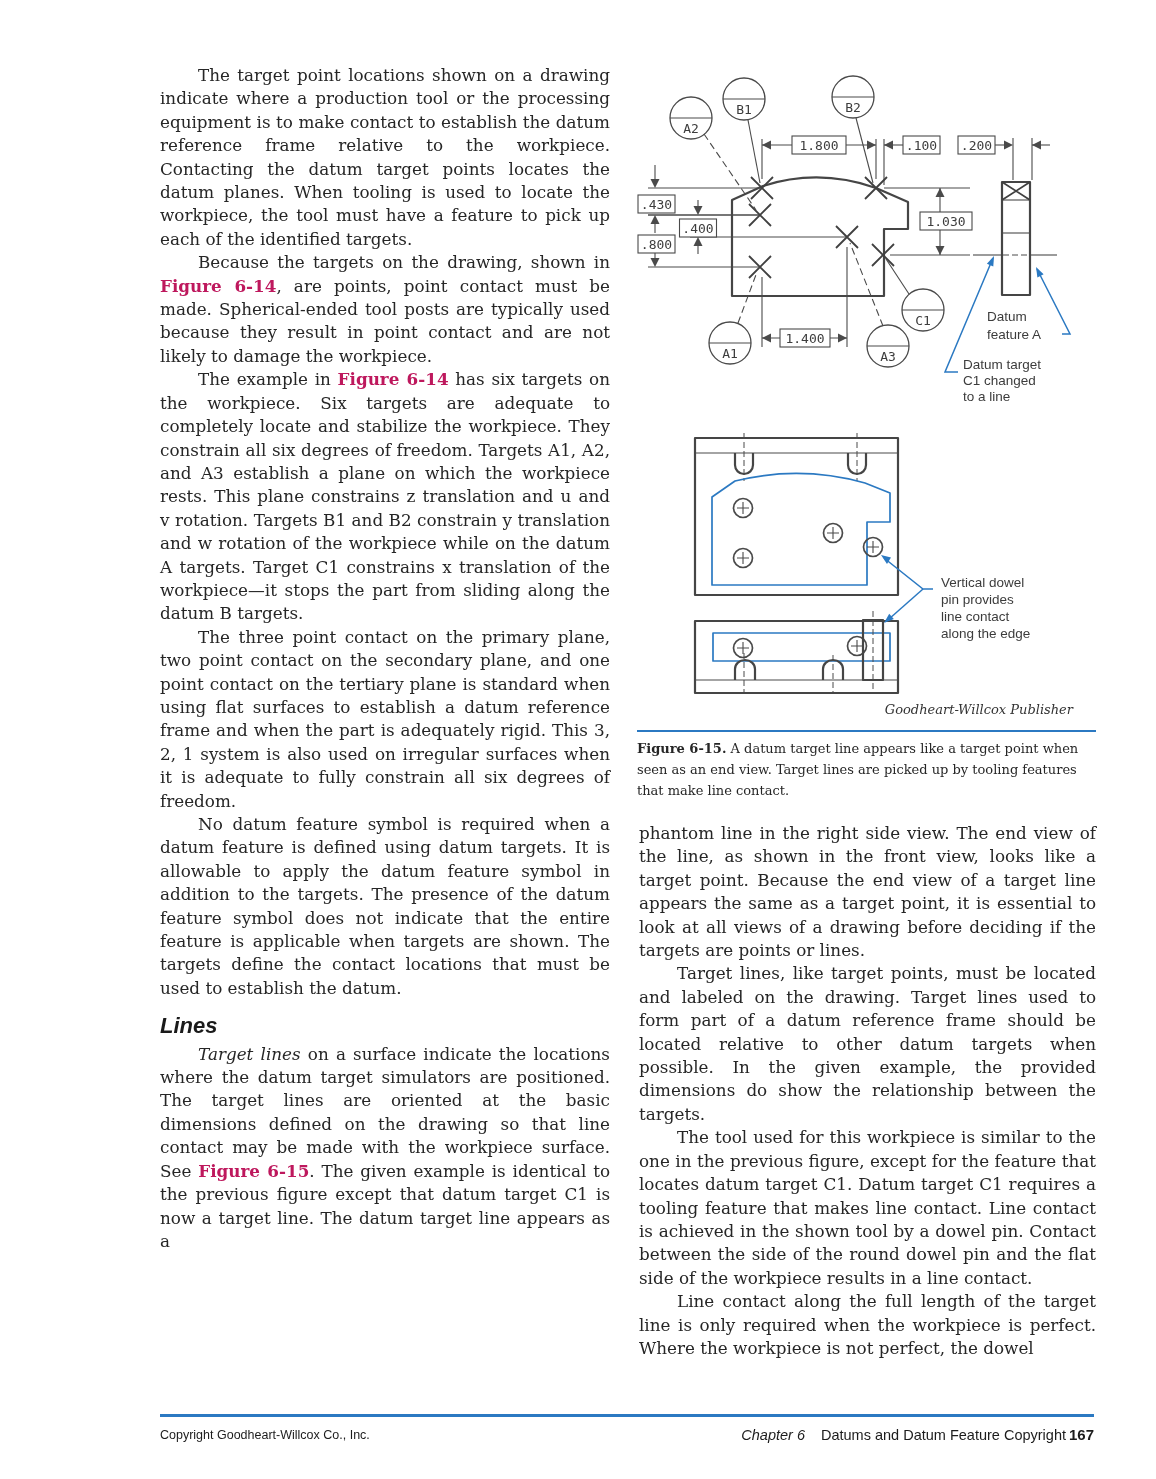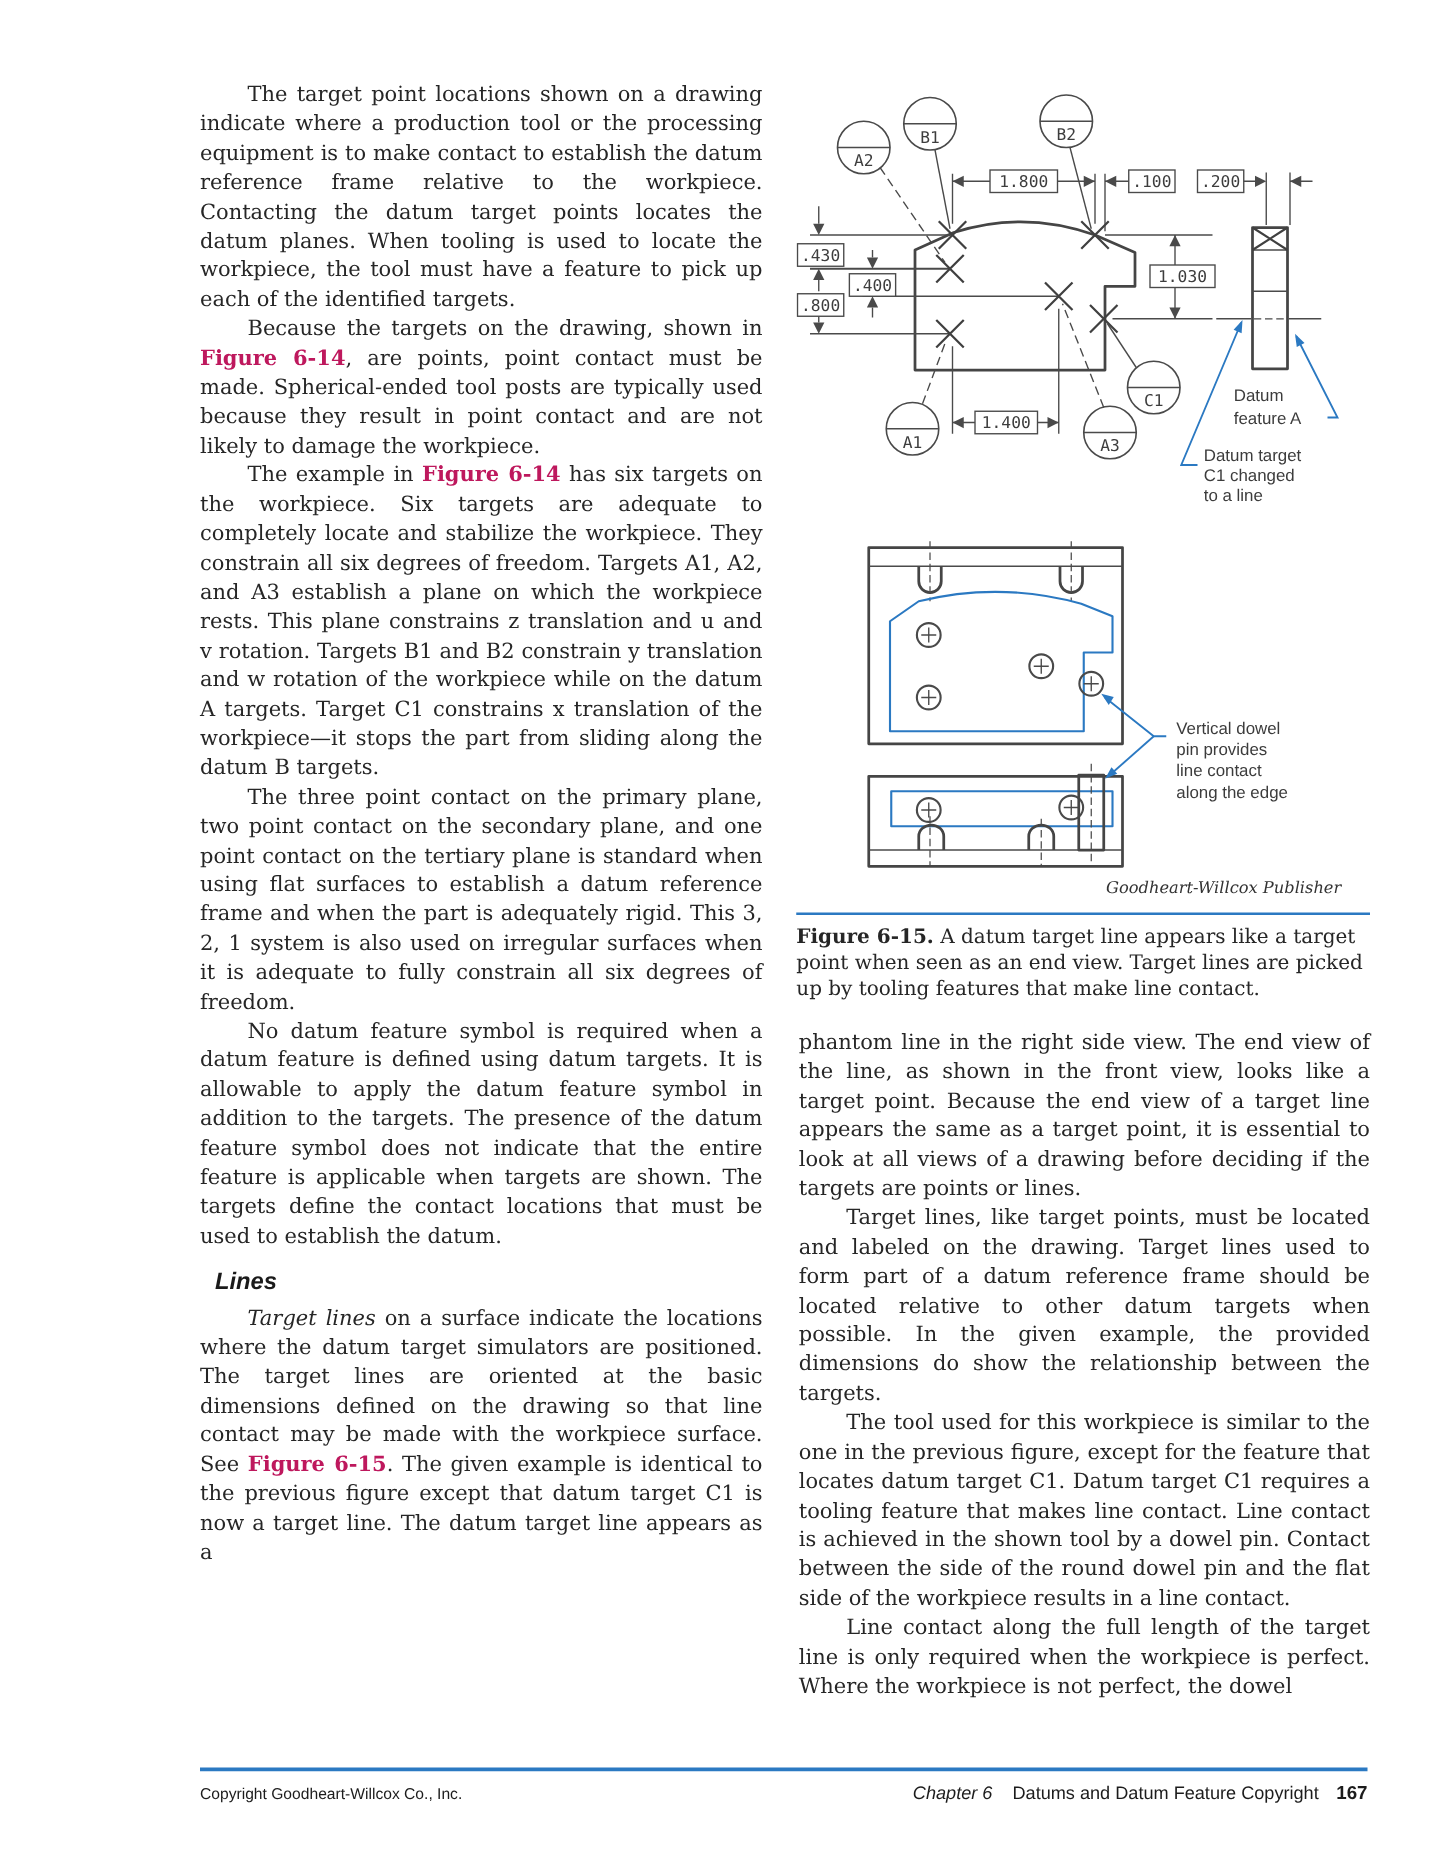--- a/index.html
+++ b/index.html
@@ -8,39 +8,39 @@
 
   .col{position:absolute;text-align:justify;font-size:16.8px;line-height:23.4px;}
   .col p{margin:0;}
   p.ind{text-indent:38px;}
   .left-col{left:160px;top:64px;width:450px;}
   .right-col{left:639px;top:822px;width:457px;}
 
   .figlink{color:#be185d;font-weight:bold;text-decoration:none;cursor:pointer;}
   .lead-italic{font-weight:normal;font-style:italic;}
 
-  h3.lines-h{margin:14px 0 5px 12px;font-family:"Liberation Sans",sans-serif;
-     font-style:italic;font-weight:bold;font-size:19px;color:#1a1a1a;text-indent:0;}
+  h3.lines-h{margin:14px 0 5px 0;font-family:"Liberation Sans",sans-serif;
+     font-style:italic;font-weight:bold;font-size:22px;color:#1a1a1a;text-indent:0;}
 
   .fig-svg{position:absolute;left:637px;}
   #fig1{top:55px;}
   #fig2{top:425px;}
 
   .caption{position:absolute;left:637px;top:730px;width:459px;
      border-top:2px solid #2b79c2;padding-top:6px;
-     font-size:16px;line-height:21px;text-align:left;color:#262626;}
+     font-size:13px;line-height:21px;text-align:left;color:#262626;}
   .cap-label{font-weight:bold;}
 
   .footer-rule{position:absolute;left:160px;top:1414px;width:934px;height:3px;background:#2b79c2;}
   .footer{position:absolute;left:160px;top:1426px;width:934px;
      font-family:"Liberation Sans",sans-serif;font-size:12.5px;color:#1c1c1c;}
   .footer .copy{position:absolute;left:0;top:2px;text-align:right;}
   .footer .chap{position:absolute;right:0;top:0;font-size:14.5px;}
   .footer .chap em{font-style:italic;margin-right:16px;}
-  .footer .pagenum{font-weight:bold;margin-left:14px;font-size:15px;}
+  .footer .pagenum{font-weight:bold;margin-left:3px;font-size:15px;}
 
   
   .ln{stroke:#4a4a4a;stroke-width:1.1;fill:none;}
   .ln-bold{stroke:#4a4a4a;stroke-width:1.7;fill:none;}
   .outline{stroke:#454545;stroke-width:2.2;fill:none;stroke-linejoin:round;}
   .xmark{stroke:#404040;stroke-width:1.8;fill:none;}
   .balloon{stroke:#4a4a4a;stroke-width:1.3;fill:none;}
   .dashlead{stroke:#4a4a4a;stroke-width:1.1;fill:none;stroke-dasharray:7 4;}
   .dimbox{fill:#ffffff;stroke:#4a4a4a;stroke-width:1.1;}
   .cad{font-family:"DejaVu Sans Mono",monospace;font-size:13px;fill:#3d3d3d;}

